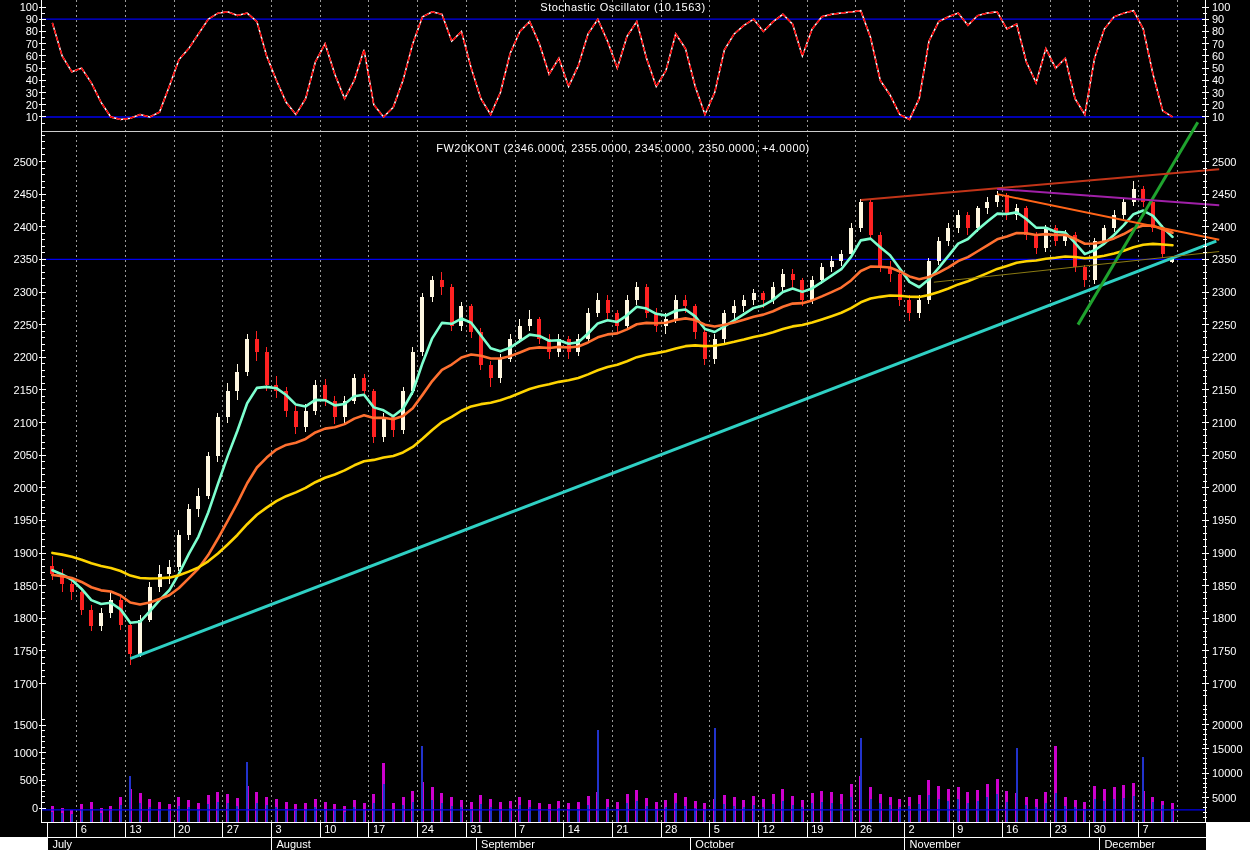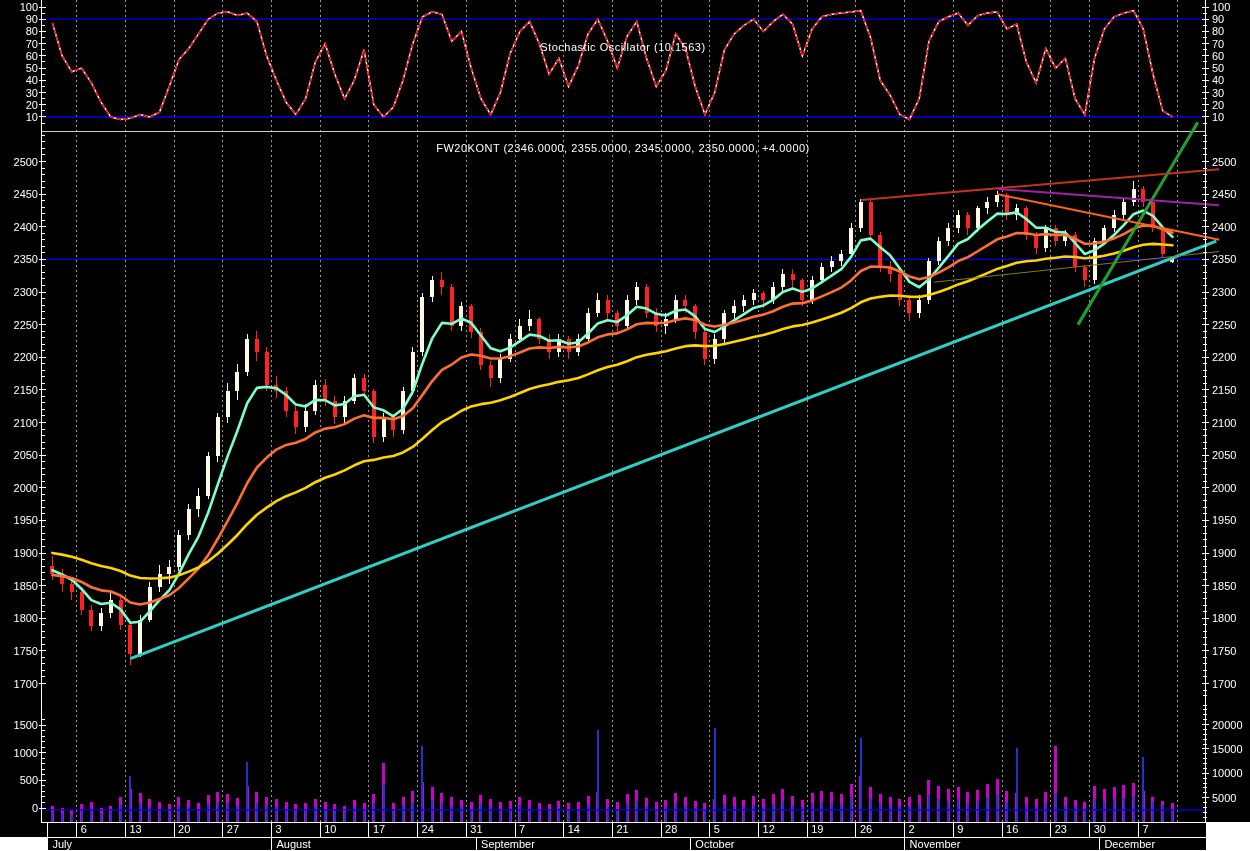--- a/index.html
+++ b/index.html
@@ -1,21 +1,21 @@
 <!DOCTYPE html>
 <html><head>
 <meta charset="utf-8">
 <style>
   html,body{margin:0;padding:0;background:#ffffff;}
   #chart-window{position:relative;width:1250px;height:851px;background:#b91c1c;overflow:hidden;
     font-family:"Liberation Sans",sans-serif;}
   svg{position:absolute;left:0;top:0;}
   .panel-title{position:absolute;left:41px;width:1164px;text-align:center;color:#fff;
     font-size:11px;letter-spacing:0.5px;white-space:nowrap;}
-  #stoch-title{top:1px;margin-top:40px;}
+  #stoch-title{top:1px;}
   #main-title{top:142px;}
   text{font-family:"Liberation Sans",sans-serif;fill:#ffffff;font-size:11px;}
 </style>
 </head>
 <body>
 
 <div id="chart-window">
   <svg id="cv" width="1250" height="851">
       <rect x="0" y="0" width="1250" height="851" fill="#000000"></rect>
       <g>

